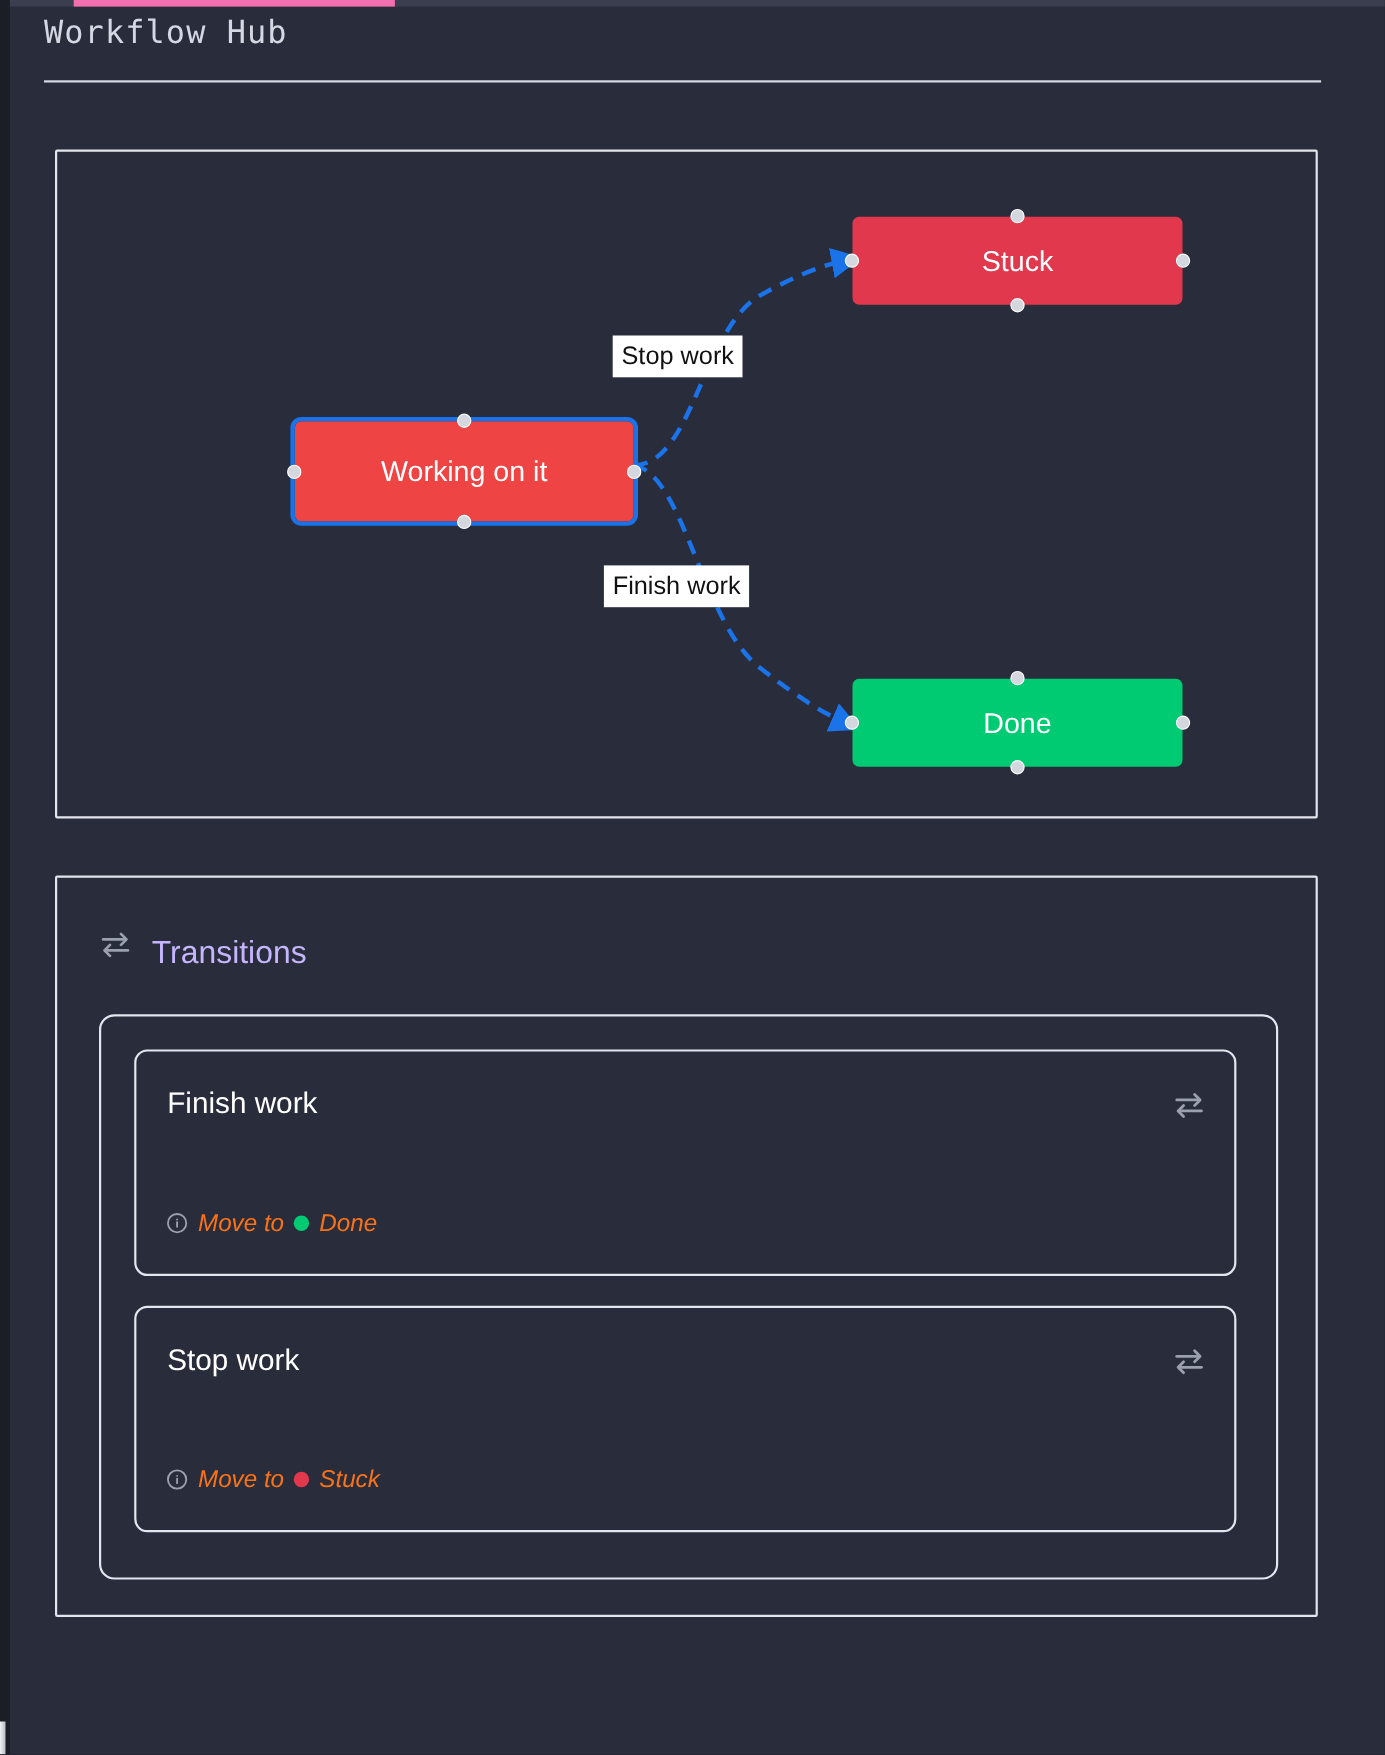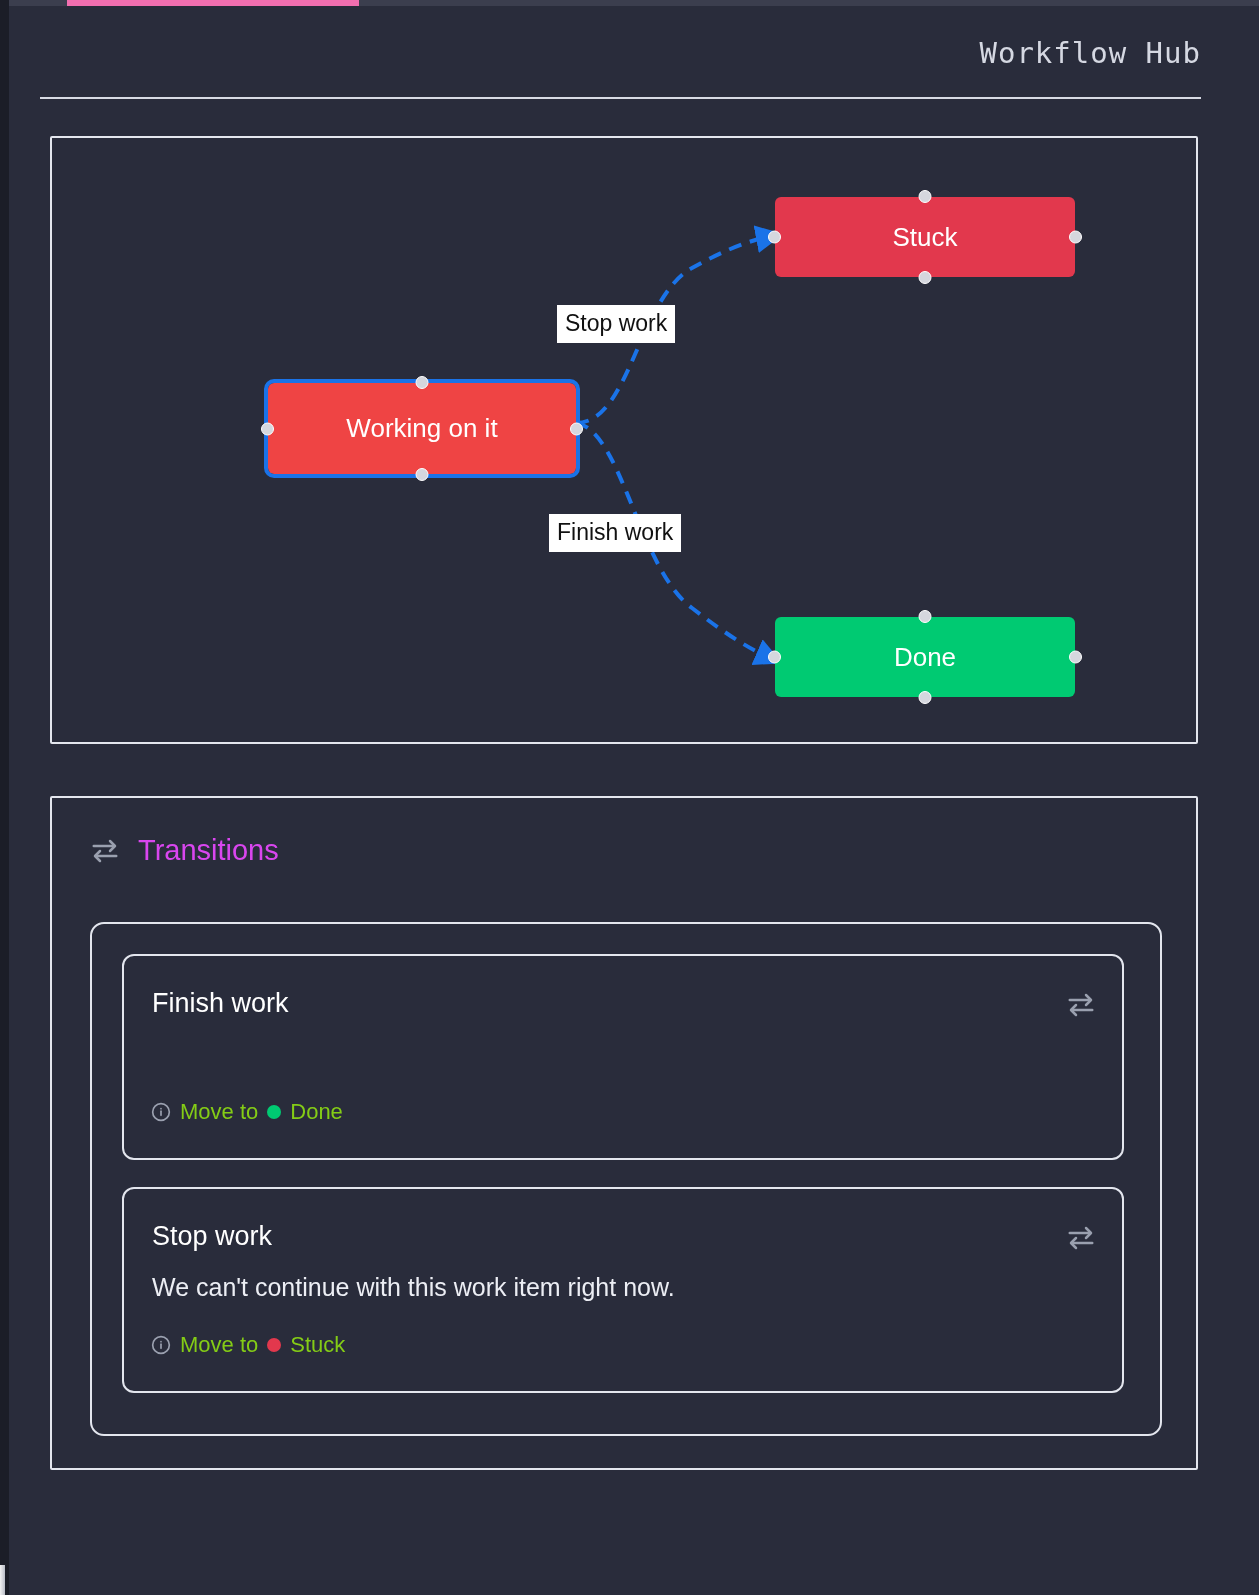--- a/index.html
+++ b/index.html
@@ -44,23 +44,22 @@
   .topbar-fill {
     position: absolute;
     left: 58px; top: 0;
     width: 292px; height: 6px;
     background: #f26fb0;
   }
 
   
   .header {
     position: absolute;
-    left: 40px; top: 31px;
+    left: 40px; top: 7px;
     width: 1161px;
-    text-align: right;
   }
   .page-title {
     font-family: "DejaVu Sans Mono", "Liberation Mono", monospace;
     font-size: 29px;
     letter-spacing: 1px;
     color: #d5d8e2;
     line-height: 44px;
   }
   .header-rule {
     margin-top: 22px;
@@ -140,21 +139,22 @@
     align-items: center;
     gap: 18px;
   }
   .section-icon {
     width: 30px; height: 30px;
     color: #9aa0af;
     display: block;
   }
   .section-title {
     font-size: 29px;
-    color: #d946ef;
+    color: #c4b5fd;
+    margin-top: 16px;
   }
 
   .inner-frame {
     position: absolute;
     left: 38px; top: 124px;
     width: 1072px; height: 514px;
     border: 2px solid #e3e6ee;
     border-radius: 14px;
   }
 
@@ -181,21 +181,22 @@
     font-size: 25px;
     color: #eceef4;
   }
   .tcard-meta {
     position: absolute;
     left: 27px; top: 143px;
     display: flex;
     align-items: center;
     gap: 9px;
     font-size: 22px;
-    color: #84cc16;
+    color: #f97316;
+    font-style: italic;
   }
   .info-icon { width: 20px; height: 20px; display: block; color: #9ba1b0; }
   .dot {
     width: 14px; height: 14px;
     border-radius: 50%;
     display: inline-block;
   }
   .tcard-icon {
     position: absolute;
     right: 26px; top: 34px;
@@ -295,21 +296,20 @@
         <svg class="tcard-icon" viewBox="0 0 24 24" fill="none" stroke="currentColor" stroke-width="2" stroke-linecap="round" stroke-linejoin="round">
           <path d="M3 8h16"></path>
             <path d="M16 4l4 4-4 4"></path>
           <path d="M21 16H5"></path>
             <path d="M8 12l-4 4 4 4"></path>
         </svg>
       </div>
 
       <div class="tcard" id="tcard-1">
         <div class="tcard-title">Stop work</div>
-        <div class="tcard-desc">We can't continue with this work item right now.</div>
         <div class="tcard-meta">
           <svg class="info-icon" viewBox="0 0 24 24" fill="none" stroke="currentColor" stroke-width="2" stroke-linecap="round" stroke-linejoin="round">
             <circle cx="12" cy="12" r="10"></circle>
             <path d="M12 16v-5"></path>
               <path d="M12 8h.01"></path>
           </svg>
           <span>Move to</span>
           <span class="dot" id="dot-1" style="background: rgb(226, 56, 77);"></span>
           <span>Stuck</span>
         </div>

